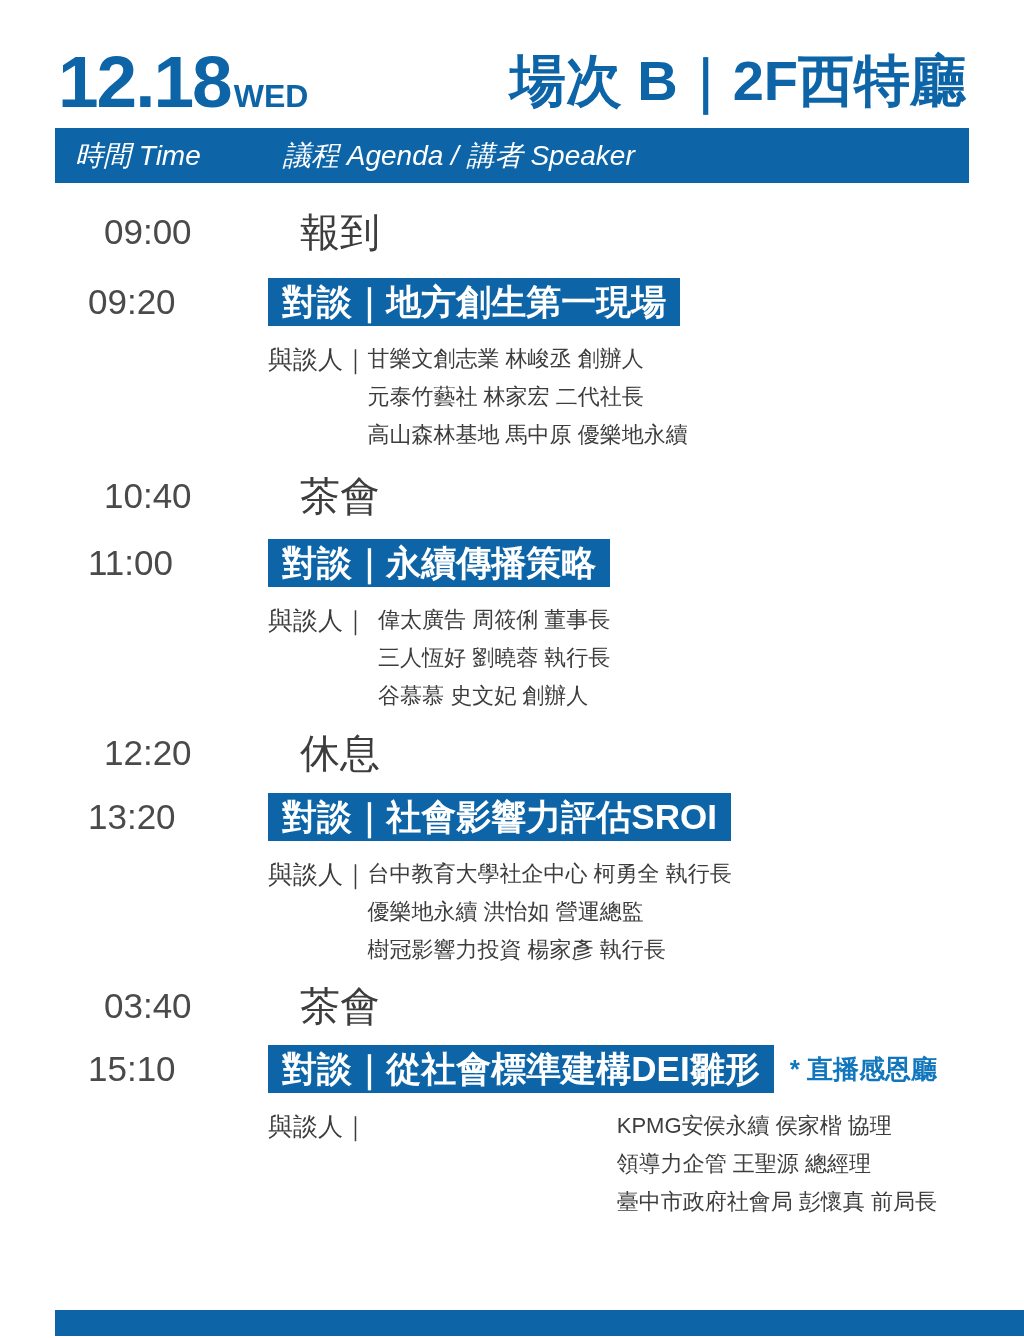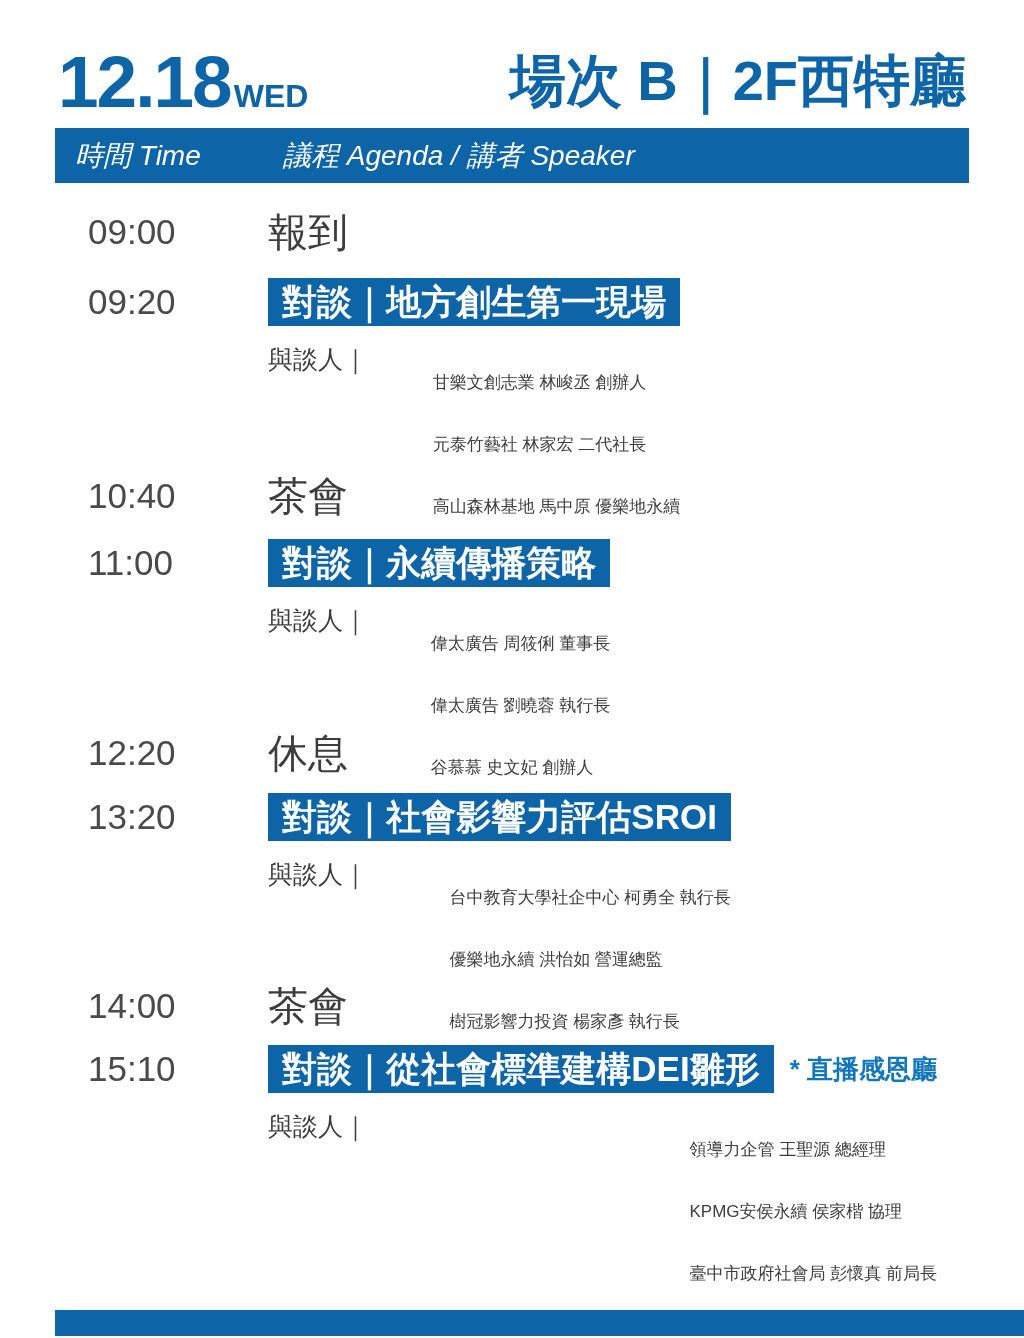--- a/index.html
+++ b/index.html
@@ -24,39 +24,39 @@
     position:absolute; left:55px; top:128px; width:914px; height:55px;
     background:#0d65a8; color:#ffffff;font-style:italic;
   }
   .table-header span { position:absolute; top:0; line-height:55px; font-size:28px; white-space:nowrap; }
   .th-time { left:20px; }
   .th-agenda { left:228px; }
 
   
   .row { position:absolute; left:88px; right:0; display:flex; align-items:flex-start; }
   .time { width:180px; flex:0 0 180px; font-size:35px; color:#4a4a4a; white-space:nowrap; }
-  .row-plain .time, .plain-title { line-height:44px; }
+  .row-plain .time, .plain-title { line-height:44px;margin-left:16px; }
   .row-session .time { line-height:48px; }
   .plain-title { font-size:40px; color:#3d3d3d; white-space:nowrap; }
 
   .title-line { display:flex; align-items:center; }
   .badge {
     display:inline-block; background:#0d65a8; color:#ffffff;
     font-size:35px; font-weight:bold; line-height:38px;
     padding:5px 14px; white-space:nowrap;
   }
   .live-note {
     margin-left:16px; font-size:26px; font-weight:bold;
     color:#1176bc; white-space:nowrap;
   }
 
   .speakers { display:flex; margin-top:14px; color:#3d3d3d;justify-content:space-between; }
   .sp-label { flex:0 0 auto; font-size:25px; line-height:38px; white-space:nowrap; }
   .sp-lines { display:flex; flex-direction:column; }
-  .sp-line { font-size:17px; line-height:38px; white-space:nowrap;margin-top:24px; }
+  .sp-line { font-size:22px; line-height:38px; white-space:nowrap; }
 
   
   .footer-bar {
     position:absolute; left:55px; right:0; top:1310px; height:26px;
     background:#0d65a8;
   }
 </style>
 </head>
 <body>
 
@@ -102,21 +102,21 @@
   <div class="row row-session" style="top:539px">
     <div class="time">11:00</div>
     <div class="content">
       <div class="title-line">
         <span class="badge">對談｜永續傳播策略</span>
       </div>
       <div class="speakers">
         <span class="sp-label">與談人｜</span>
         <div class="sp-lines">
           <div class="sp-line">偉太廣告 周筱俐 董事長</div>
-          <div class="sp-line">偉太廣告 劉曉蓉 執行長</div>
+          <div class="sp-line">三人恆好 劉曉蓉 執行長</div>
           <div class="sp-line">谷慕慕 史文妃 創辦人</div>
         </div>
       </div>
     </div>
   </div>
 
   <div class="row row-plain" style="top:731px">
     <div class="time">12:20</div>
     <div class="plain-title">休息</div>
   </div>
@@ -132,36 +132,36 @@
         <div class="sp-lines">
           <div class="sp-line">台中教育大學社企中心 柯勇全 執行長</div>
           <div class="sp-line">優樂地永續 洪怡如 營運總監</div>
           <div class="sp-line">樹冠影響力投資 楊家彥 執行長</div>
         </div>
       </div>
     </div>
   </div>
 
   <div class="row row-plain" style="top:984px">
-    <div class="time">14:00</div>
+    <div class="time">03:40</div>
     <div class="plain-title">茶會</div>
   </div>
 
   <div class="row row-session" style="top:1045px">
     <div class="time">15:10</div>
     <div class="content">
       <div class="title-line">
         <span class="badge">對談｜從社會標準建構DEI雛形</span>
         <span class="live-note">* 直播感恩廳</span>
       </div>
       <div class="speakers">
         <span class="sp-label">與談人｜</span>
         <div class="sp-lines">
+          <div class="sp-line">KPMG安侯永續 侯家楷 協理</div>
           <div class="sp-line">領導力企管 王聖源 總經理</div>
-          <div class="sp-line">KPMG安侯永續 侯家楷 協理</div>
           <div class="sp-line">臺中市政府社會局 彭懷真 前局長</div>
         </div>
       </div>
     </div>
   </div>
 
   <div class="footer-bar"></div>
 
 </div>
 

